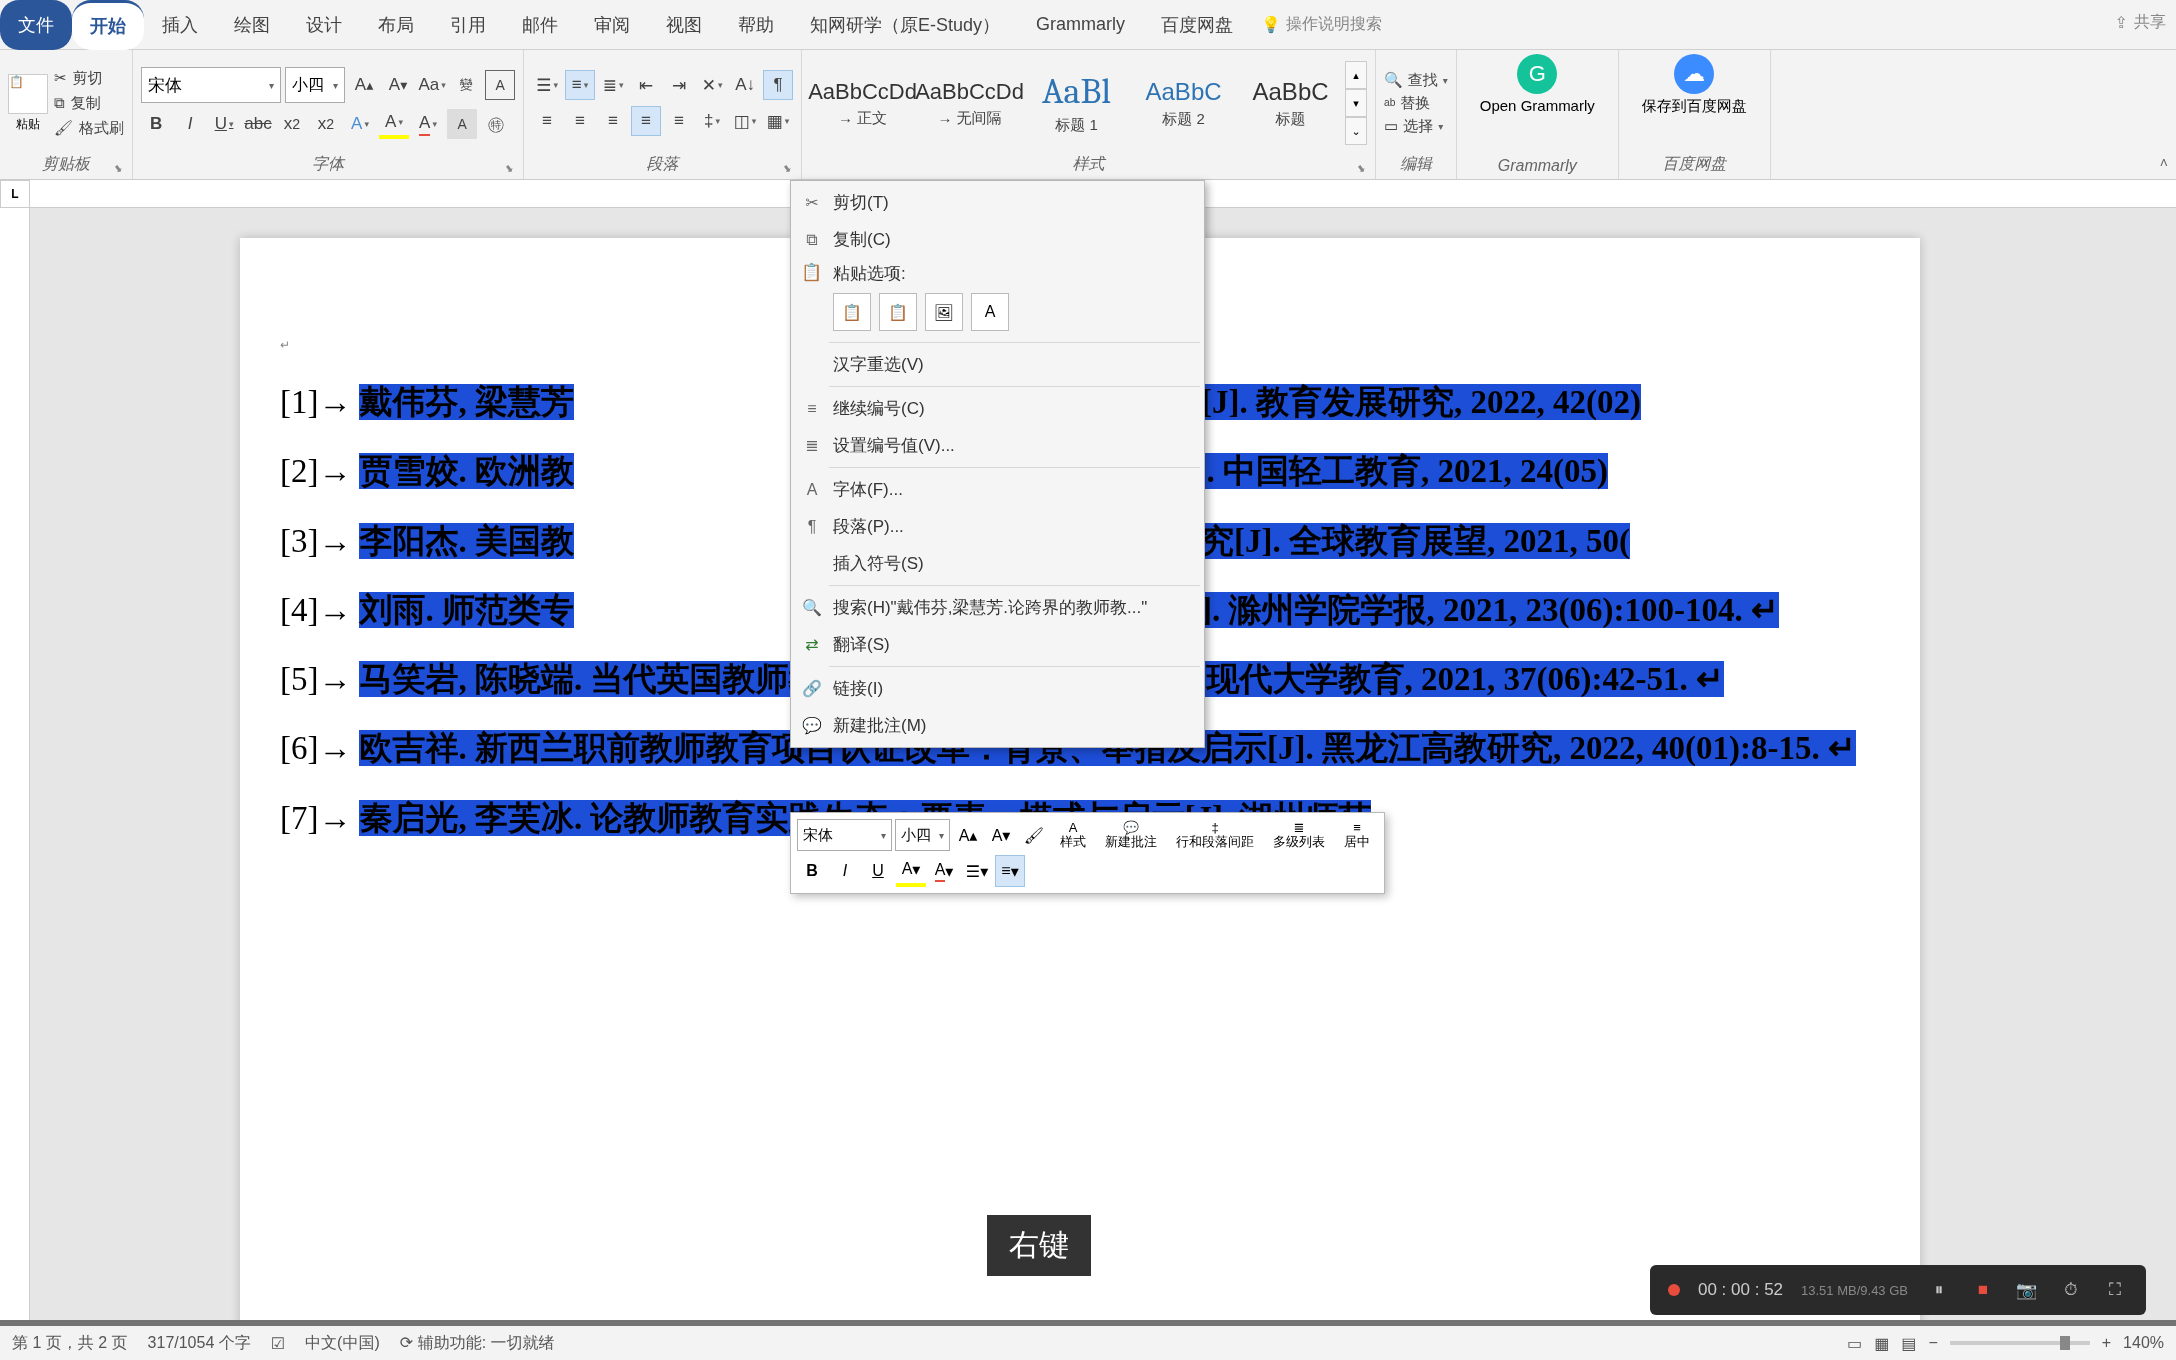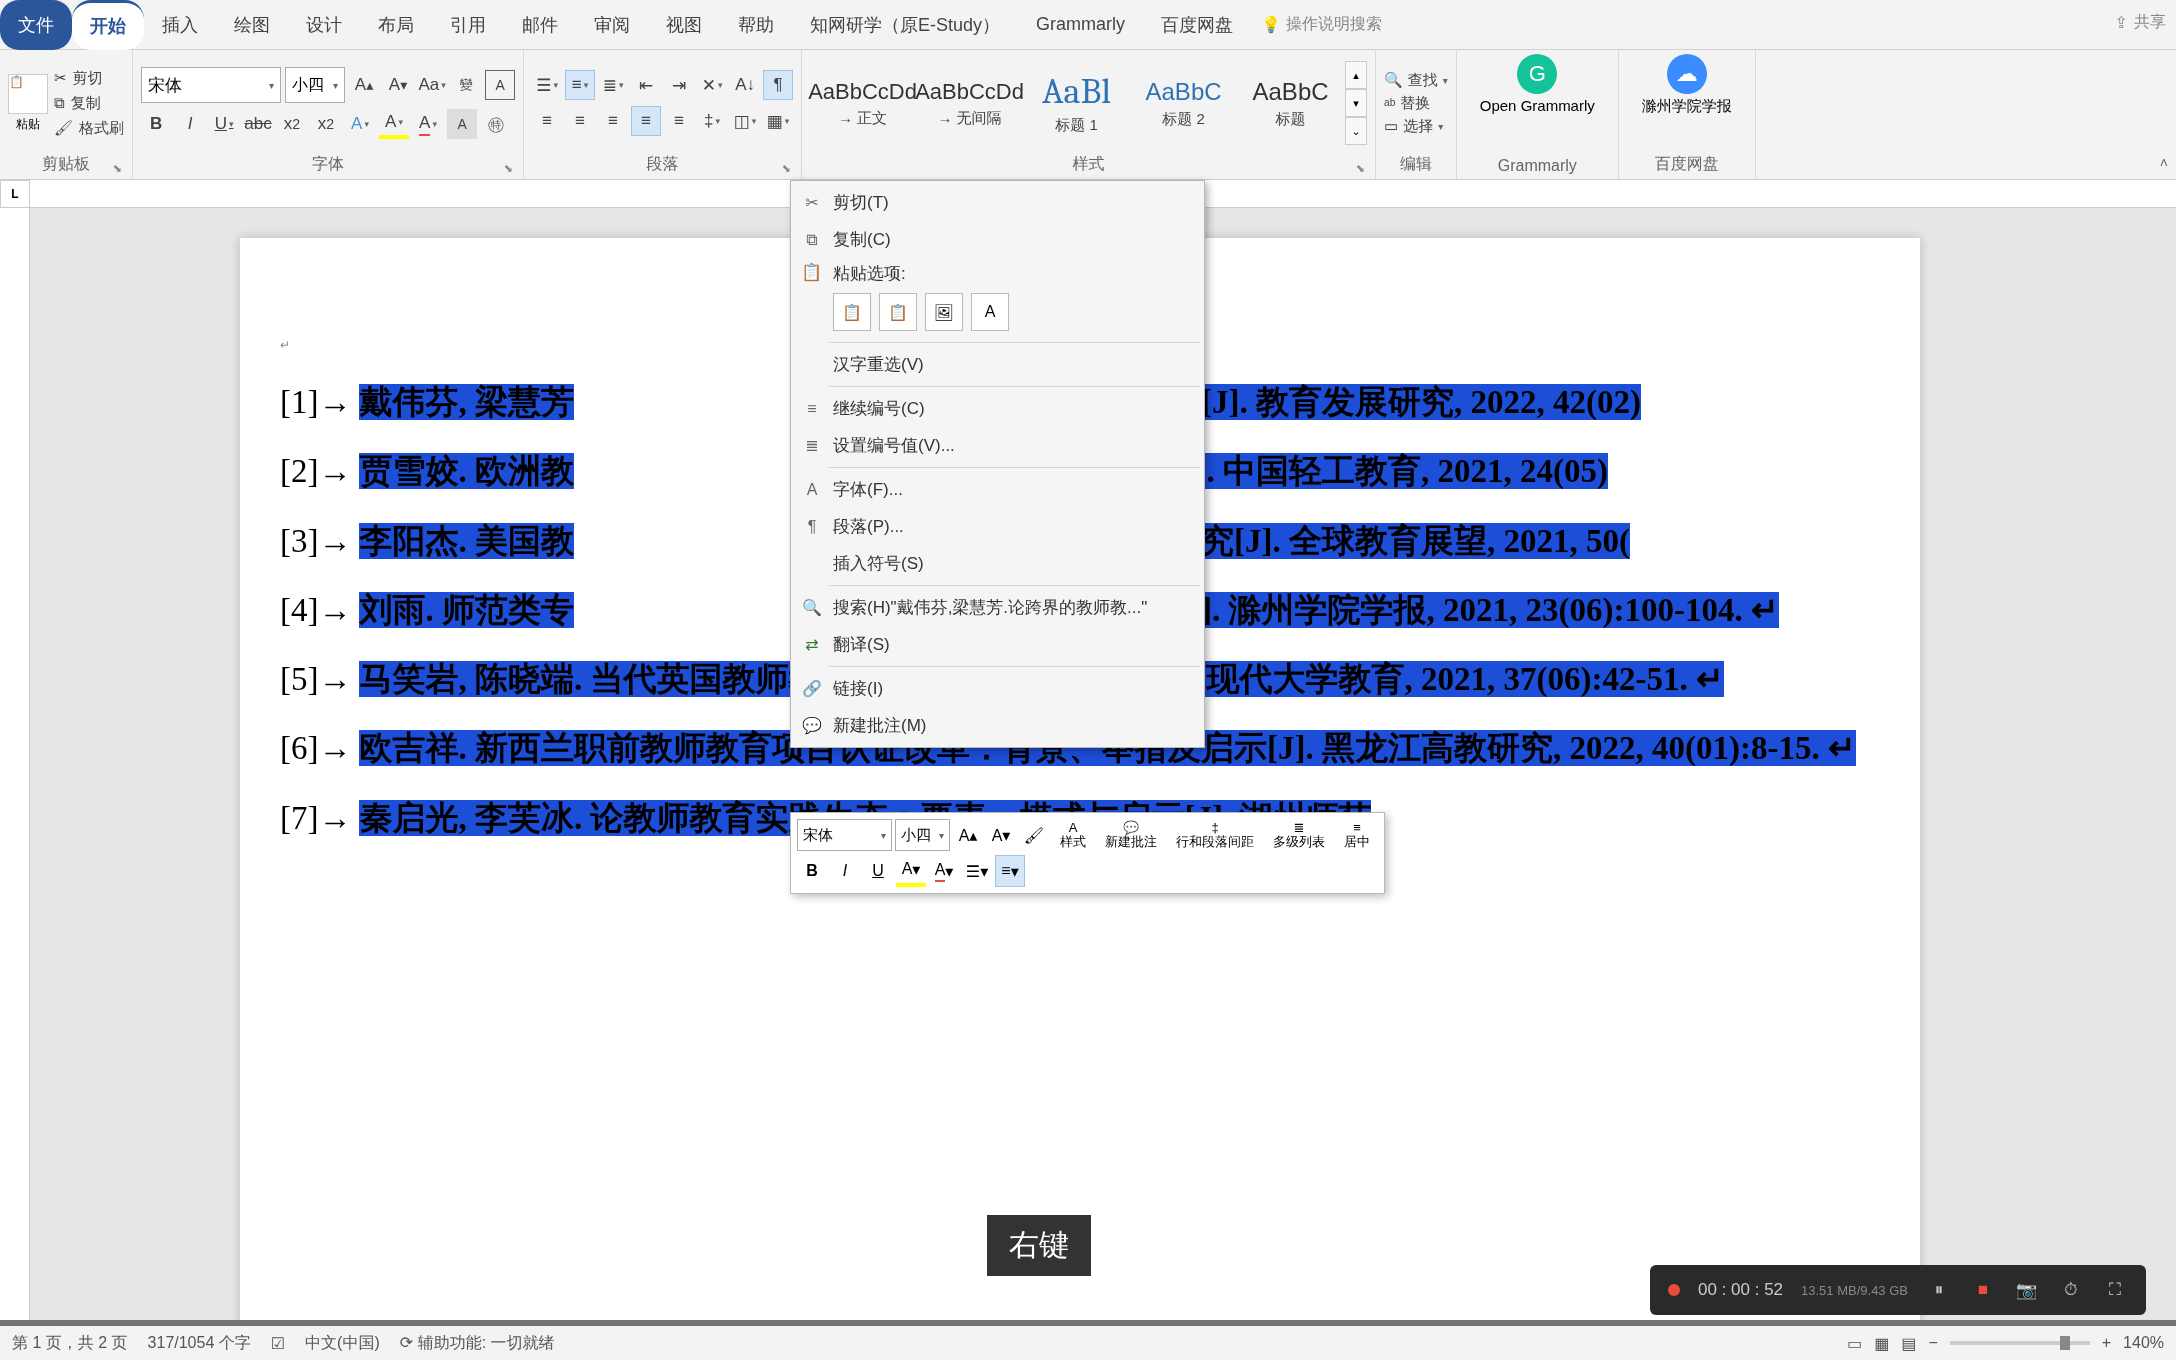--- a/index.html
+++ b/index.html
@@ -13,21 +13,21 @@
 .menubar .tab { padding: 0 18px; height: 50px; display: flex; align-items: center; font-size: 18px; color: #444; cursor: pointer; border-radius: 19px; }
 .menubar .tab.active { background: #fff; color: #2b579a; font-weight: bold; border-top: 3px solid #2b579a; }
 .menubar .tab.file { background: #2b579a; color: #fff; }
 .menubar .lightbulb { margin-left: 10px; color: #999; font-size: 16px; }
 .menubar .search-hint { color: #888; font-size: 16px; margin-left: 5px; }
 .share { position: absolute; right: 10px; top: 12px; color: #888; display: flex; align-items: center; gap: 6px; font-size: 16px; }
 
 
 .ribbon { display: flex; background: #f3f3f3; height: 130px; border-bottom: 1px solid #ccc; position: relative; z-index: 2; }
 .ribbon-group { border-right: 1px solid #d8d8d8; padding: 4px 8px 2px 8px; display: flex; flex-direction: column; justify-content: space-between; }
-.ribbon-group-label { text-align: center; font-size: 16px; color: #666; padding: 2px 0; position: relative; }
+.ribbon-group-label { text-align: center; font-size: 16px; color: #666; padding: 2px 0; position: relative; font-style: italic; }
 .ribbon-group-label .launcher { position: absolute; right: 2px; bottom: 2px; font-size: 11px; color: #888; }
 .ribbon-body { flex: 1; display: flex; align-items: center; gap: 6px; }
 
 .clip-left { display: flex; flex-direction: column; align-items: center; gap: 2px; }
 .clip-left .paste-icon { width: 40px; height: 40px; background: #fff; border: 1px solid #ccc; position: relative; }
 .clip-right { display: flex; flex-direction: column; gap: 6px; font-size: 15px; color: #444; }
 .clip-right div { display: flex; align-items: center; gap: 6px; }
 
 .font-row { display: flex; align-items: center; gap: 4px; }
 .font-name { width: 140px; height: 36px; border: 1px solid #ababab; background: #fff; padding: 0 6px; font-size: 17px; display: flex; align-items: center; justify-content: space-between; }
@@ -285,21 +285,21 @@
     <div class="addon">
       <div class="ico" style="background:#15c39a;color:#fff;display:flex;align-items:center;justify-content:center;font-size:22px">G</div>
       <div class="addon-label">Open Grammarly</div>
     </div>
     <div class="ribbon-group-label">Grammarly</div>
   </div>
 
   <div class="ribbon-group">
     <div class="addon">
       <div class="ico" style="background:#3b8cff;color:#fff;display:flex;align-items:center;justify-content:center;font-size:22px">☁</div>
-      <div class="addon-label">滁州学院学报</div>
+      <div class="addon-label">保存到百度网盘</div>
     </div>
     <div class="ribbon-group-label">百度网盘</div>
   </div>
 
   <div class="collapse-ribbon">˄</div>
 </div>
 
 <div class="ruler-area">
   <div class="ruler-corner">L</div>
   <div class="ruler-h"></div>

